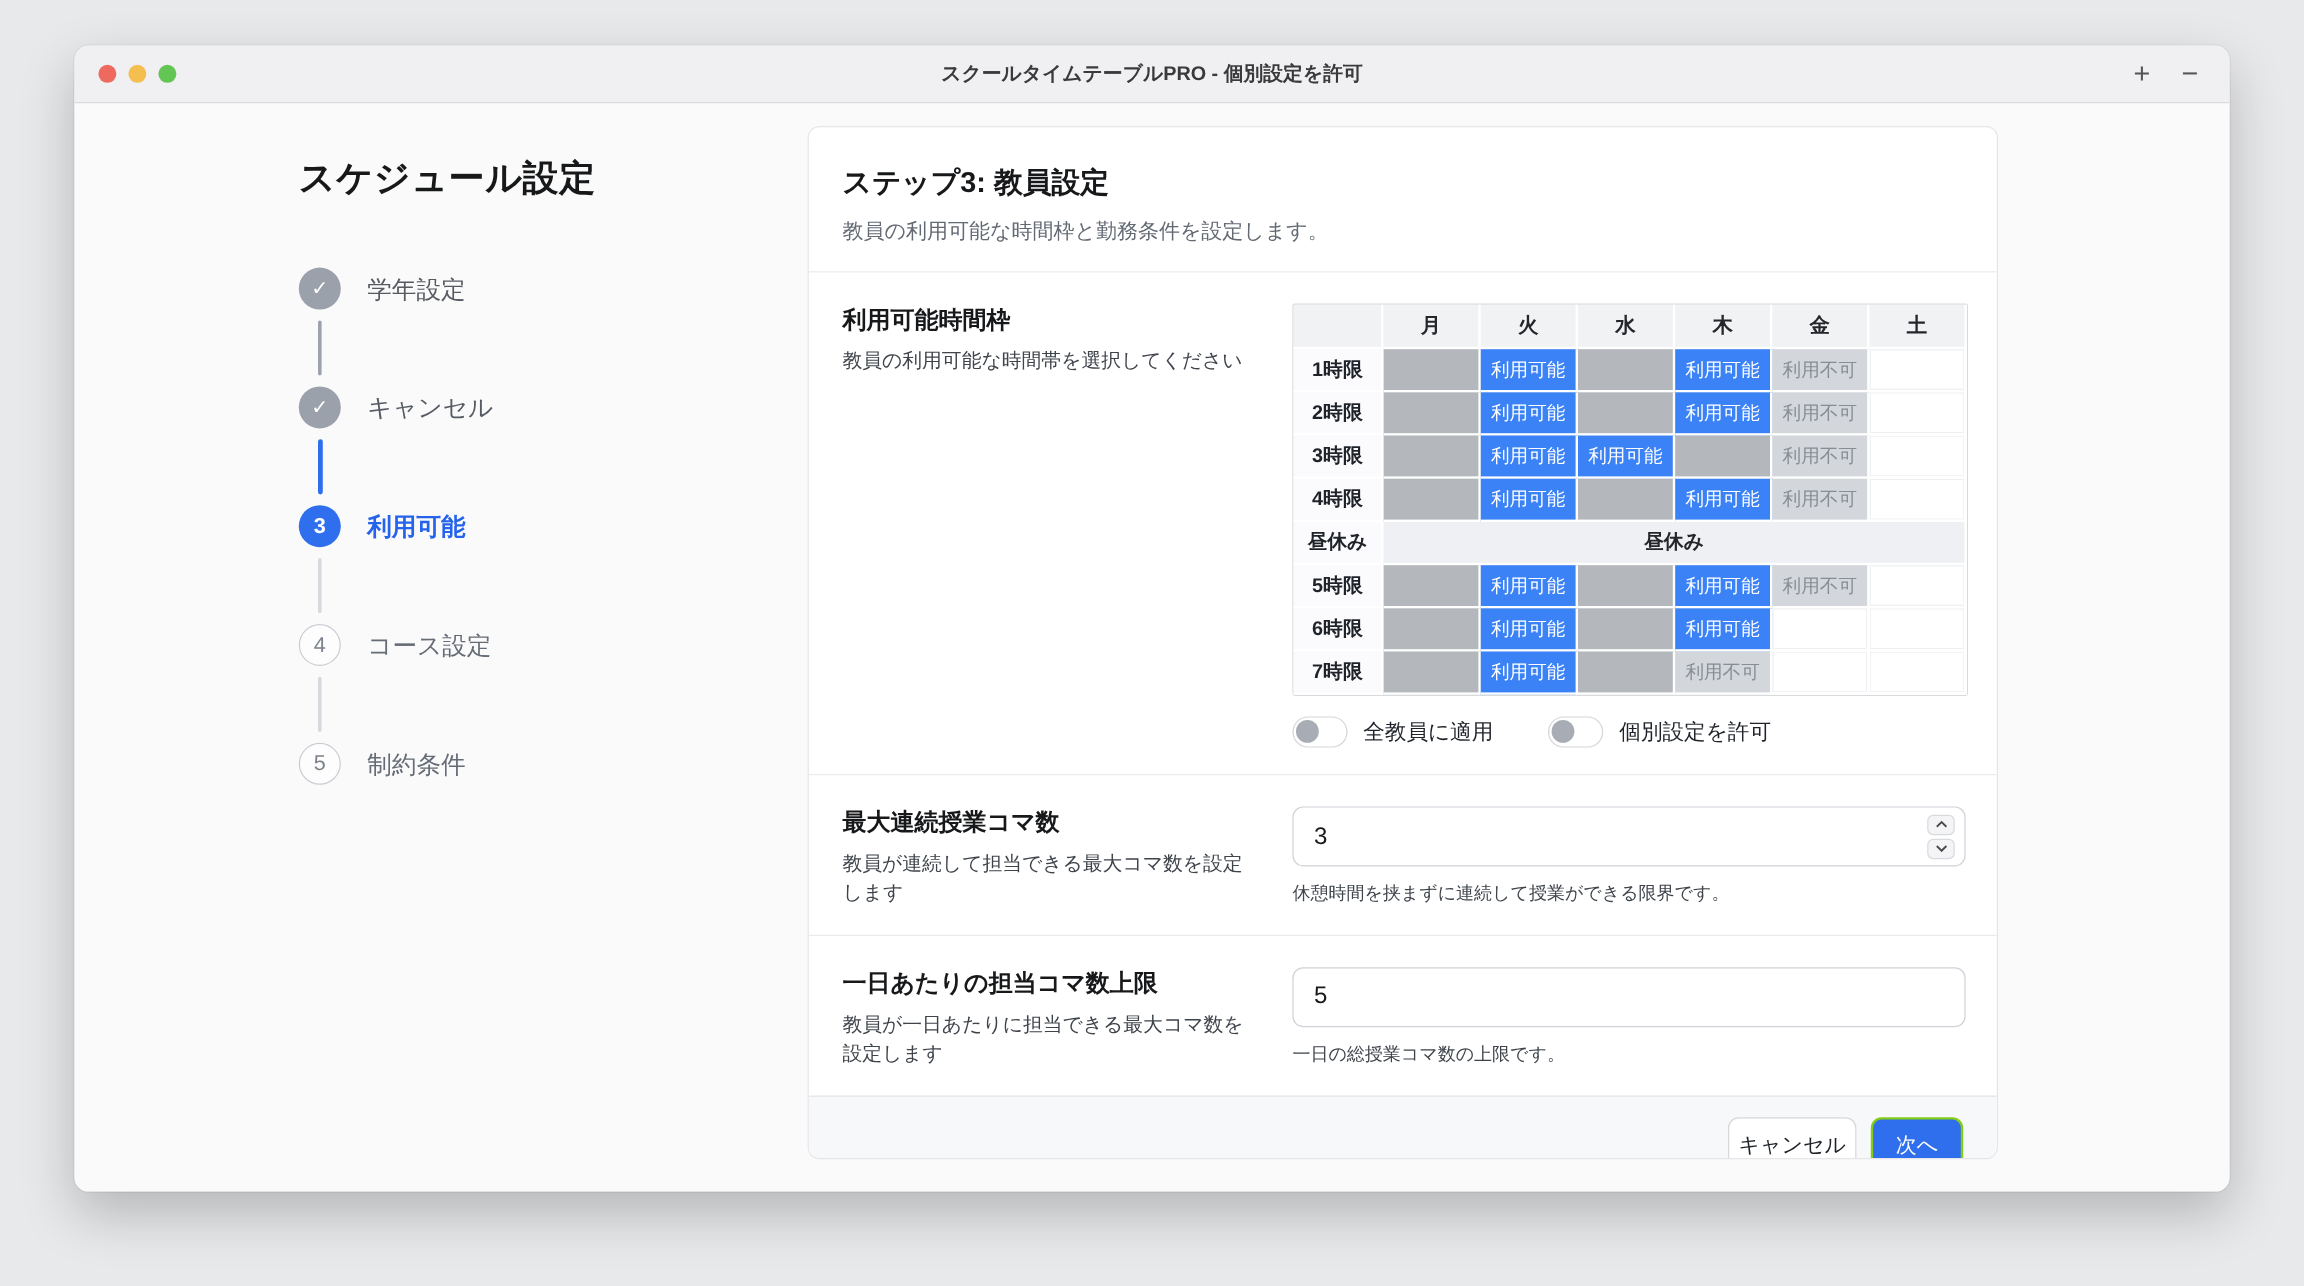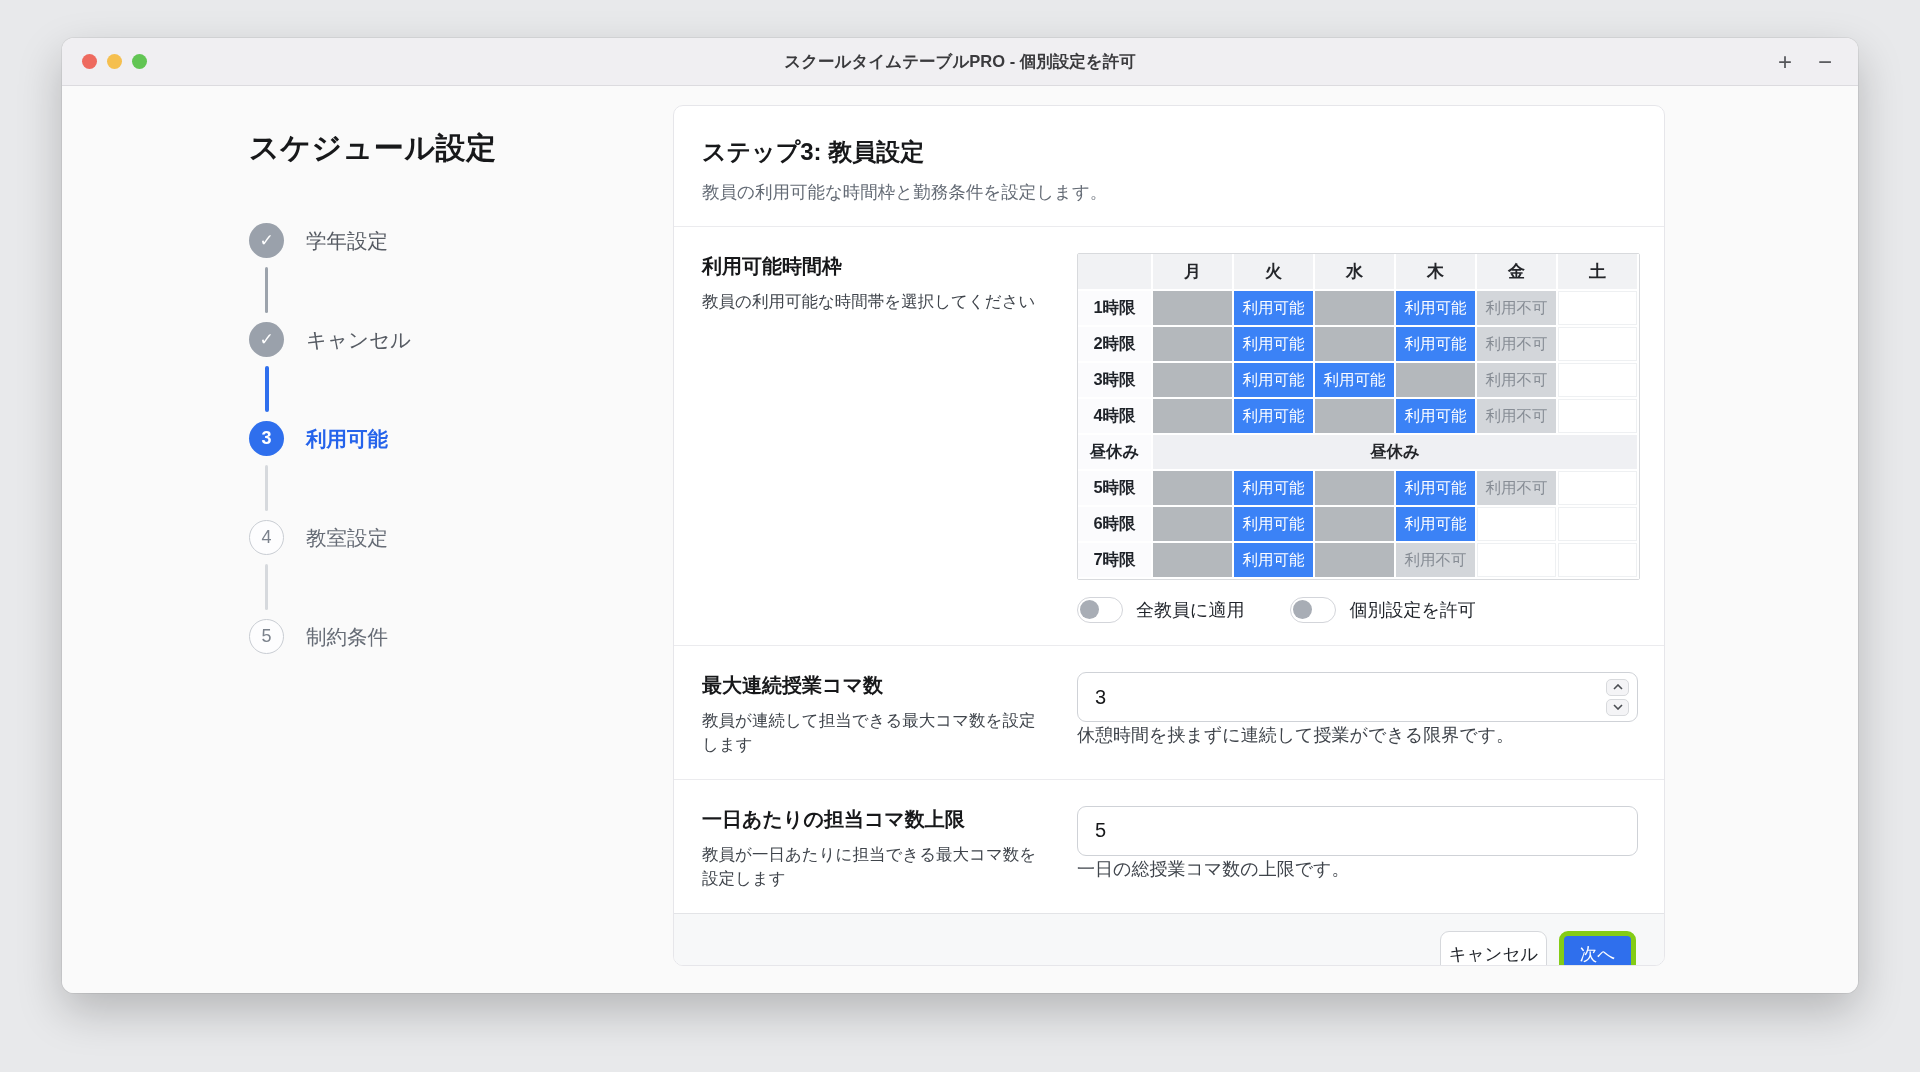--- a/index.html
+++ b/index.html
@@ -78,29 +78,29 @@
 
   
   .input-box { width:561px; height:50px; border:1px solid #cfd2d7; border-radius:9px; background:#fff;
     display:flex; align-items:center; padding:0 8px 0 17px; }
   .input-box input { border:none; outline:none; flex:1; font-size:20px; color:#17181a;
     font-family:"Liberation Sans","DejaVu Sans",sans-serif; background:transparent; }
   .spinner { display:flex; flex-direction:column; gap:3px; }
   .spin-btn { width:23px; height:17px; background:#f4f4f6; border:1px solid #d8dadd; border-radius:5px;
     display:flex; align-items:center; justify-content:center; cursor:pointer; }
   .spin-btn svg { width:10px; height:6px; stroke:#4a4d52; stroke-width:1.6; fill:none; }
-  .helper { font-size:18px; color:#3f444b; margin-top:1px; }
+  .helper { font-size:15px; color:#3f444b; margin-top:13px; }
 
   
   .card-footer { margin-top:auto; flex:none; height:81px; background:#f7f8f9; border-top:1px solid #e3e4e7;
     display:flex; align-items:center; justify-content:flex-end; gap:12px; padding:0 28px; }
   .btn { height:45px; border-radius:9px; font-size:17.5px; display:flex; align-items:center;
     justify-content:center; cursor:pointer; font-family:inherit; }
   .btn-cancel { width:107px; background:#fff; border:1px solid #d6d8dc; color:#1f2329; }
-  .btn-next { width:77px; background:#2f6fed; border:5px solid #84cc16; color:#fff; font-weight:500; }
+  .btn-next { width:77px; background:#2f6fed; border:2px solid #84cc16; color:#fff; font-weight:500; }
 </style>
 </head>
 <body>
 
 <div class="window">
 
   <div class="titlebar">
     <div class="traffic">
       <span class="tl-red"></span>
       <span class="tl-yellow"></span>
@@ -129,21 +129,21 @@
           <span class="step-label">キャンセル</span>
         </div>
         <div class="connector c-blue"></div>
         <div class="step current">
           <span class="step-circle">3</span>
           <span class="step-label">利用可能</span>
         </div>
         <div class="connector c-light"></div>
         <div class="step todo">
           <span class="step-circle">4</span>
-          <span class="step-label">教室設定</span>
+          <span class="step-label">コース設定</span>
         </div>
         <div class="connector c-light"></div>
         <div class="step todo">
           <span class="step-circle">5</span>
           <span class="step-label">制約条件</span>
         </div>
       </div>
     </div>
 
     <div class="card">

